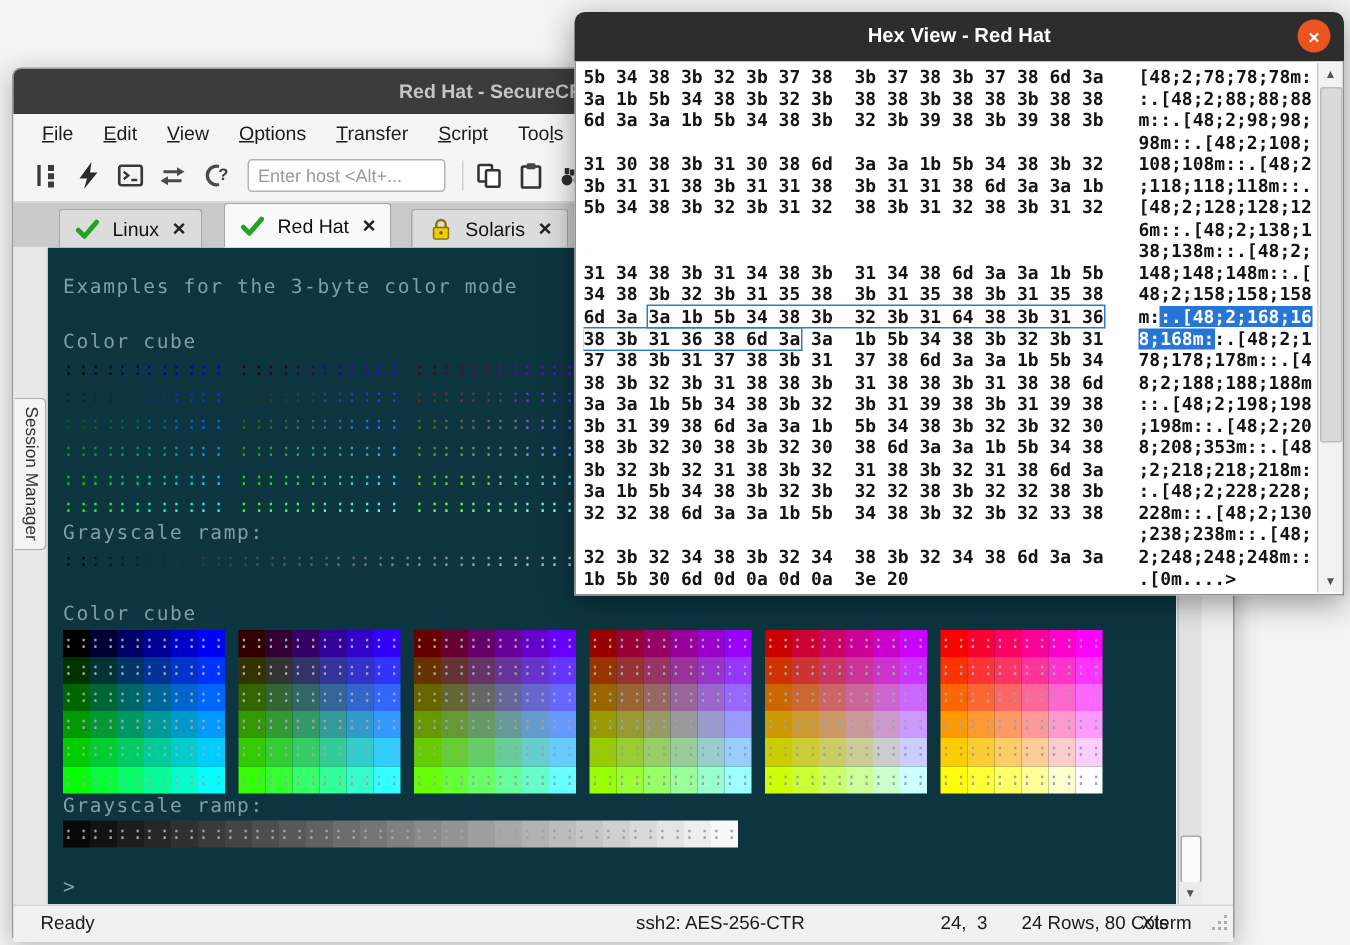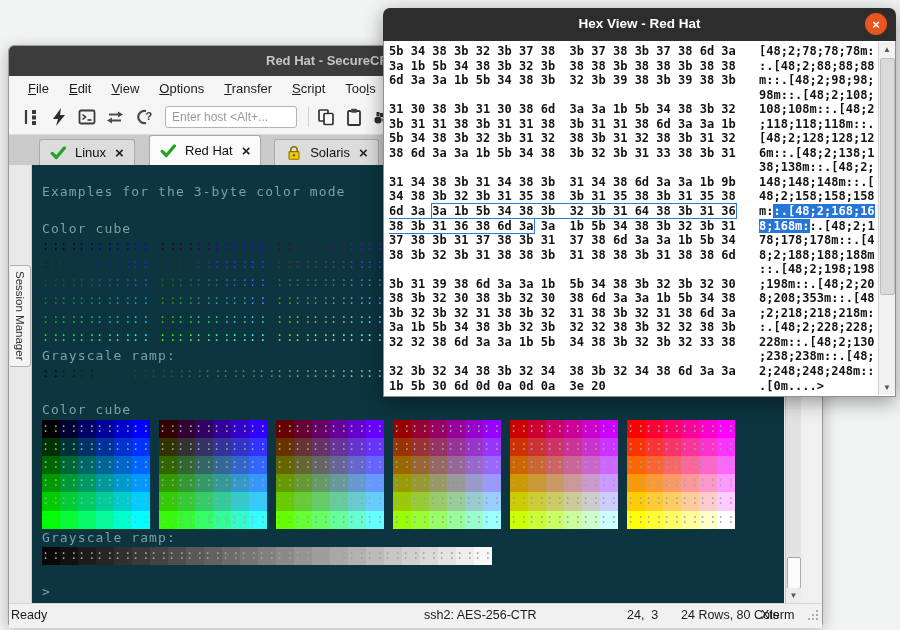--- a/index.html
+++ b/index.html
@@ -37,21 +37,21 @@
   .ccell{display:inline-block;width:18px;height:18.2px;line-height:17px;text-align:center;letter-spacing:3px;
          font-size:12px;vertical-align:top;overflow:hidden;}
   
   #tscroll{position:absolute;left:776px;top:0;bottom:0;width:15px;background:#e2e2e2;border-left:1px solid #c6c6c6;}
   #tscroll .arr{position:absolute;left:0;width:15px;height:15px;background:#ececec;color:#555;font-size:8px;
                 display:flex;align-items:center;justify-content:center;}
   #tscroll .thumb{position:absolute;left:1px;width:12px;top:392px;height:30px;background:#fbfbfb;border:1px solid #a9a9a9;border-radius:2px;}
   
   #statusbar{position:relative;height:24px;background:#f1f1f1;border-top:1px solid #d6d6d6;font-size:12.5px;color:#1a1a1a;}
   #statusbar span{position:absolute;top:4px;white-space:pre;}
-  #st-ready{left:2px;}
+  #st-ready{left:18px;}
   #st-enc{left:415px;} #st-cur{left:618px;} #st-size{left:672px;} #st-emu{left:752px;}
   #grip{position:absolute;right:4px;bottom:4px;width:12px;height:12px;}
   #grip i{position:absolute;width:2px;height:2px;background:#adadad;right:0;bottom:0;
           box-shadow:-4px 0 #adadad,-8px 0 #adadad,0 -4px #adadad,0 -8px #adadad,-4px -4px #adadad;}
   
   #hexdlg{position:absolute;left:383px;top:8px;width:513px;height:389px;z-index:10;
           box-shadow:0 5px 20px rgba(0,0,0,.38);border-radius:7px 7px 0 0;}
   #hextitle{position:relative;height:33px;background:#2d2d2d;border-radius:7px 7px 0 0;}
   #hextitle .dtitle{position:absolute;left:0;right:0;top:8px;text-align:center;color:#fff;font-weight:bold;font-size:13.5px;}
   #dlgclose{position:absolute;right:9px;top:5px;width:22px;height:22px;border-radius:50%;background:#e9541f;
@@ -261,29 +261,29 @@
   </div>
   <div id="hexbody">
     <div id="hexpane">
         <div class="hrow"><span class="hex">5b 34 38 3b 32 3b 37 38  3b 37 38 3b 37 38 6d 3a</span><span class="ascii">[48;2;78;78;78m:</span></div>
         <div class="hrow"><span class="hex">3a 1b 5b 34 38 3b 32 3b  38 38 3b 38 38 3b 38 38</span><span class="ascii">:.[48;2;88;88;88</span></div>
         <div class="hrow"><span class="hex">6d 3a 3a 1b 5b 34 38 3b  32 3b 39 38 3b 39 38 3b</span><span class="ascii">m::.[48;2;98;98;</span></div>
         <div class="hrow"><span class="ascii">98m::.[48;2;108;</span></div>
         <div class="hrow"><span class="hex">31 30 38 3b 31 30 38 6d  3a 3a 1b 5b 34 38 3b 32</span><span class="ascii">108;108m::.[48;2</span></div>
         <div class="hrow"><span class="hex">3b 31 31 38 3b 31 31 38  3b 31 31 38 6d 3a 3a 1b</span><span class="ascii">;118;118;118m::.</span></div>
         <div class="hrow"><span class="hex">5b 34 38 3b 32 3b 31 32  38 3b 31 32 38 3b 31 32</span><span class="ascii">[48;2;128;128;12</span></div>
-        <div class="hrow"><span class="hex">38 6d 3a 3a 1b 5b 34 38  3b 32 3b 31 33 38 3b 31</span><span class="ascii">6m::.[48;2;138;1</span></div>
+        <div class="hrow"><span class="ascii">6m::.[48;2;138;1</span></div>
         <div class="hrow"><span class="ascii">38;138m::.[48;2;</span></div>
-        <div class="hrow"><span class="hex">31 34 38 3b 31 34 38 3b  31 34 38 6d 3a 3a 1b 9b</span><span class="ascii">148;148;148m::.[</span></div>
+        <div class="hrow"><span class="hex">31 34 38 3b 31 34 38 3b  31 34 38 6d 3a 3a 1b 5b</span><span class="ascii">148;148;148m::.[</span></div>
         <div class="hrow"><span class="hex">34 38 3b 32 3b 31 35 38  3b 31 35 38 3b 31 35 38</span><span class="ascii">48;2;158;158;158</span></div>
         <div class="hrow"><span class="hex">6d 3a <span class="hbox">3a 1b 5b 34 38 3b  32 3b 31 64 38 3b 31 36</span></span><span class="ascii">m:<span class="hsel">:.[48;2;168;16</span></span></div>
         <div class="hrow"><span class="hex"><span class="hbox">38 3b 31 36 38 6d 3a</span> 3a  1b 5b 34 38 3b 32 3b 31</span><span class="ascii"><span class="hsel">8;168m:</span>:.[48;2;1</span></div>
         <div class="hrow"><span class="hex">37 38 3b 31 37 38 3b 31  37 38 6d 3a 3a 1b 5b 34</span><span class="ascii">78;178;178m::.[4</span></div>
         <div class="hrow"><span class="hex">38 3b 32 3b 31 38 38 3b  31 38 38 3b 31 38 38 6d</span><span class="ascii">8;2;188;188;188m</span></div>
-        <div class="hrow"><span class="ascii">::.[48;2;198;198</span></div>
+        <div class="hrow"><span class="hex">3a 3a 1b 5b 34 38 3b 32  3b 31 39 38 3b 31 39 38</span><span class="ascii">::.[48;2;198;198</span></div>
         <div class="hrow"><span class="hex">3b 31 39 38 6d 3a 3a 1b  5b 34 38 3b 32 3b 32 30</span><span class="ascii">;198m::.[48;2;20</span></div>
         <div class="hrow"><span class="hex">38 3b 32 30 38 3b 32 30  38 6d 3a 3a 1b 5b 34 38</span><span class="ascii">8;208;353m::.[48</span></div>
         <div class="hrow"><span class="hex">3b 32 3b 32 31 38 3b 32  31 38 3b 32 31 38 6d 3a</span><span class="ascii">;2;218;218;218m:</span></div>
         <div class="hrow"><span class="hex">3a 1b 5b 34 38 3b 32 3b  32 32 38 3b 32 32 38 3b</span><span class="ascii">:.[48;2;228;228;</span></div>
         <div class="hrow"><span class="hex">32 32 38 6d 3a 3a 1b 5b  34 38 3b 32 3b 32 33 38</span><span class="ascii">228m::.[48;2;130</span></div>
         <div class="hrow"><span class="ascii">;238;238m::.[48;</span></div>
         <div class="hrow"><span class="hex">32 3b 32 34 38 3b 32 34  38 3b 32 34 38 6d 3a 3a</span><span class="ascii">2;248;248;248m::</span></div>
         <div class="hrow"><span class="hex">1b 5b 30 6d 0d 0a 0d 0a  3e 20</span><span class="ascii">.[0m....&gt; </span></div>
       </div>
     <div id="hexscroll">

